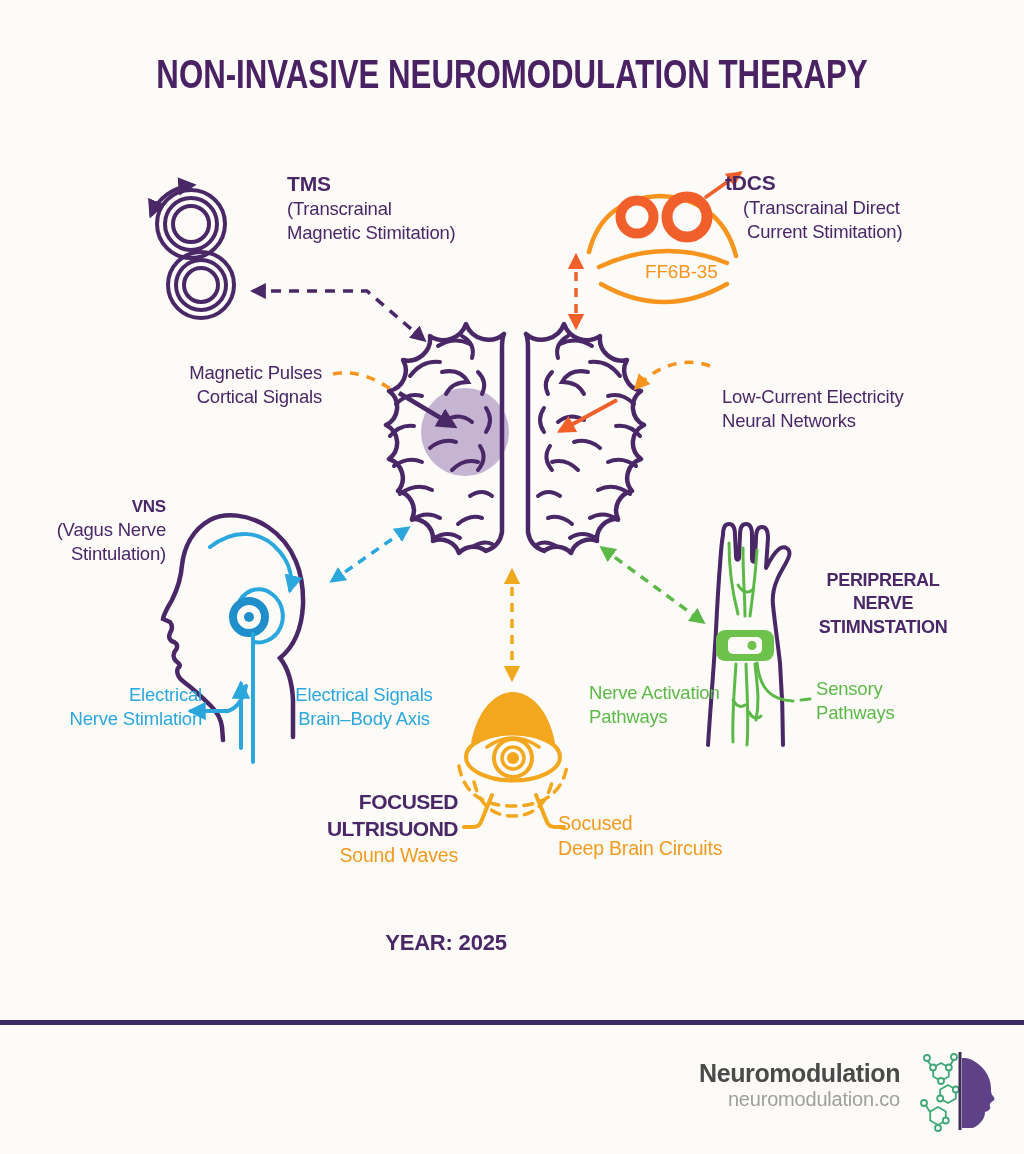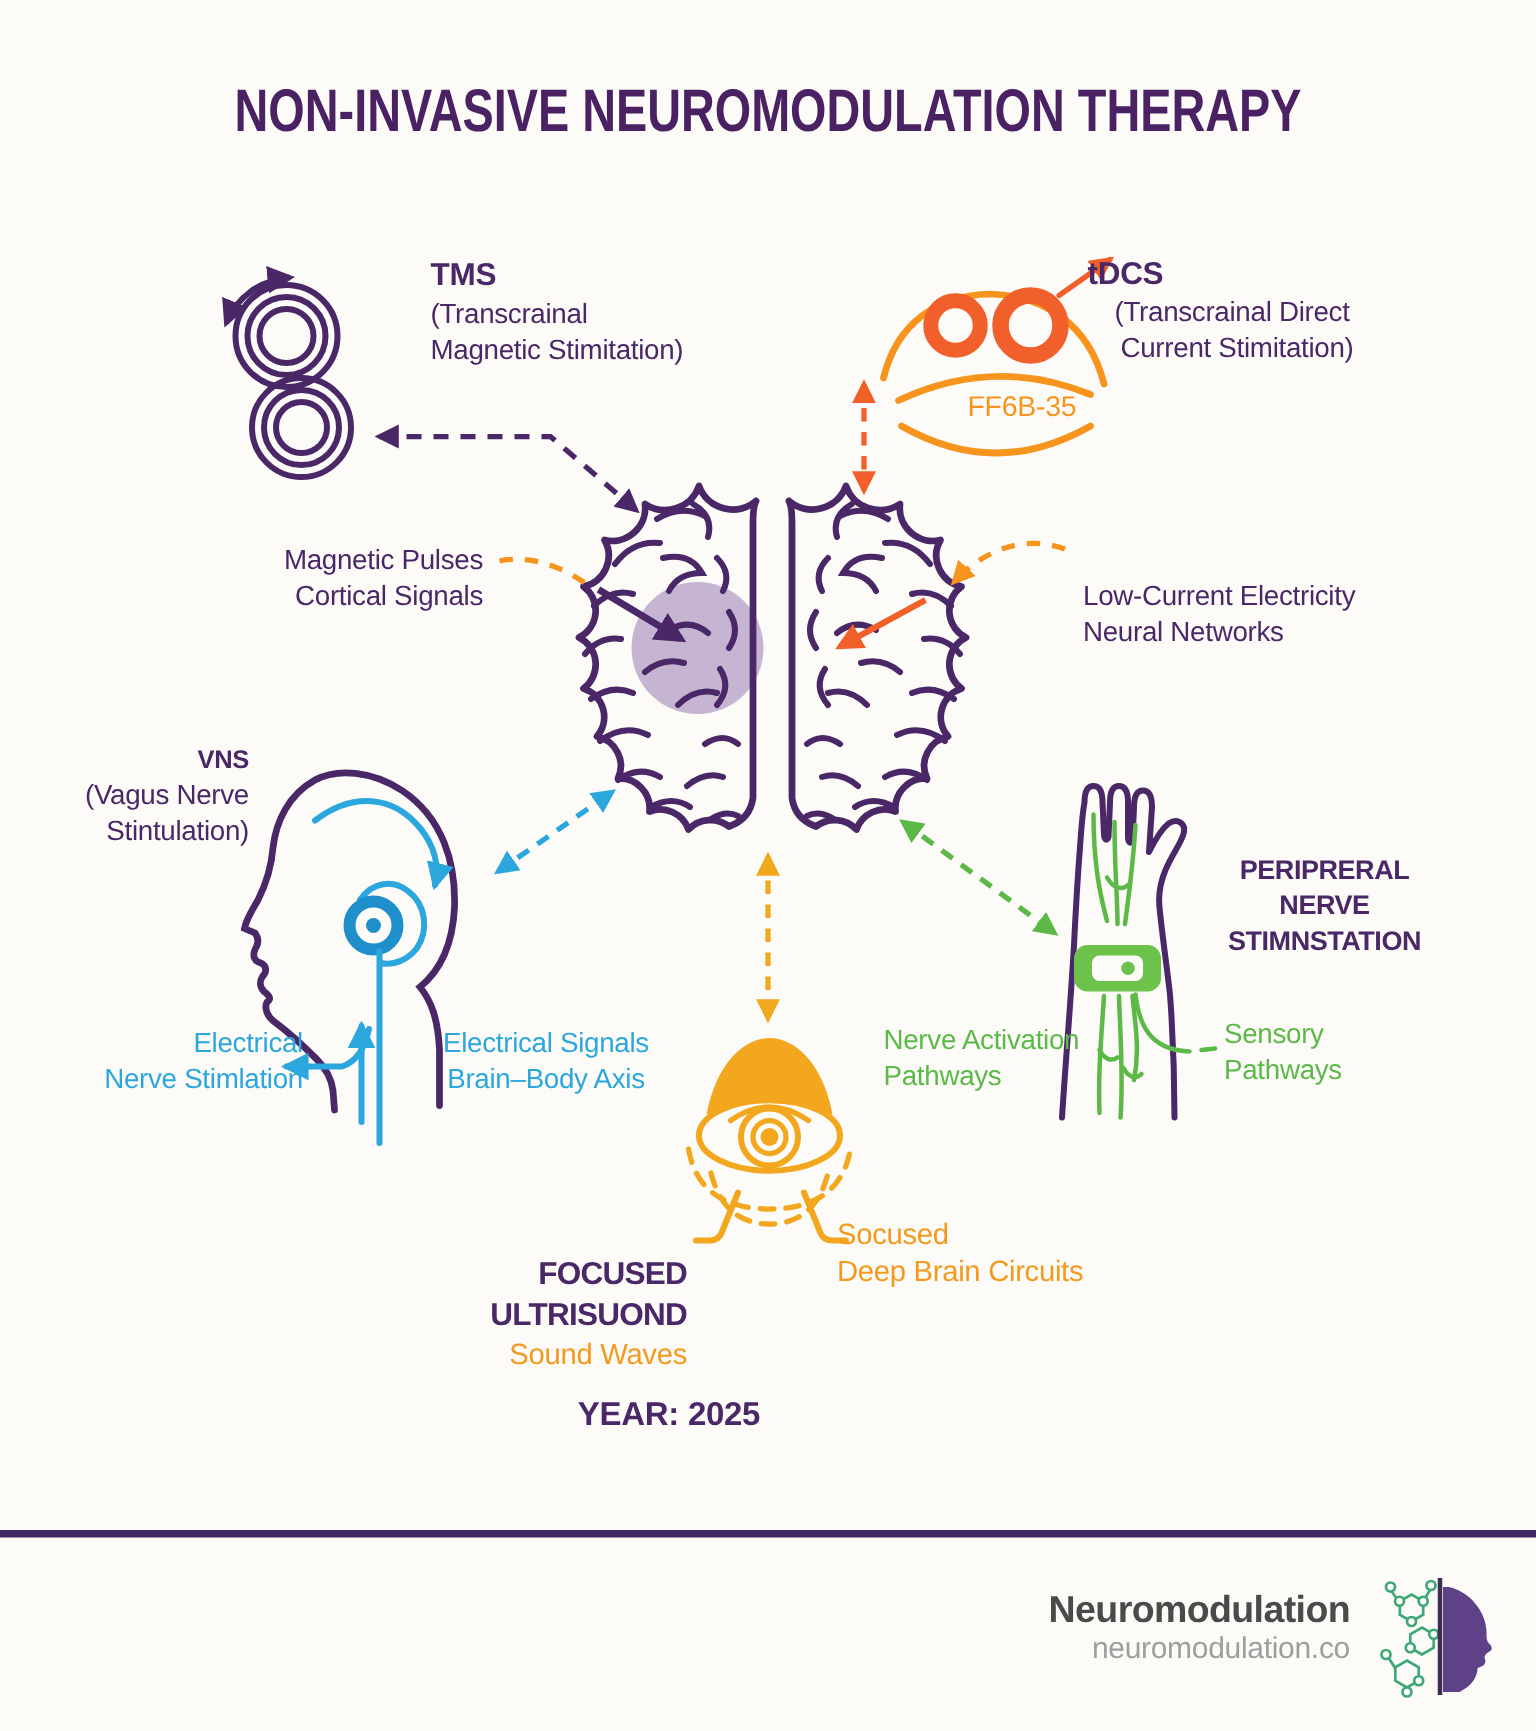--- a/index.html
+++ b/index.html
@@ -213,21 +213,21 @@
   <div>Electrical</div>
   <div>Nerve Stimlation</div>
 </div>
 
 <div class="abs lbl cyan ctr s18" style="left:290px;top:683px;width:148px;">
   <div>Electrical Signals</div>
   <div>Brain–Body Axis</div>
 </div>
 
 <div class="abs lbl rt" style="left:300px;top:788px;width:158px;">
-  <div class="purple b" style="font-size:21px;letter-spacing:-0.5px;margin-top:48px;">FOCUSED</div>
+  <div class="purple b" style="font-size:21px;letter-spacing:-0.5px;">FOCUSED</div>
   <div class="purple b" style="font-size:21px;letter-spacing:-0.5px;">ULTRISUOND</div>
   <div class="orange" style="font-size:19.5px;">Sound Waves</div>
 </div>
 
 <div class="abs lbl orange" style="left:558px;top:811px;font-size:19.5px;">
   <div>Socused</div>
   <div>Deep Brain Circuits</div>
 </div>
 
 <div class="abs lbl purple b ctr" style="left:798px;top:569px;width:170px;font-size:18px;letter-spacing:-0.3px;">

